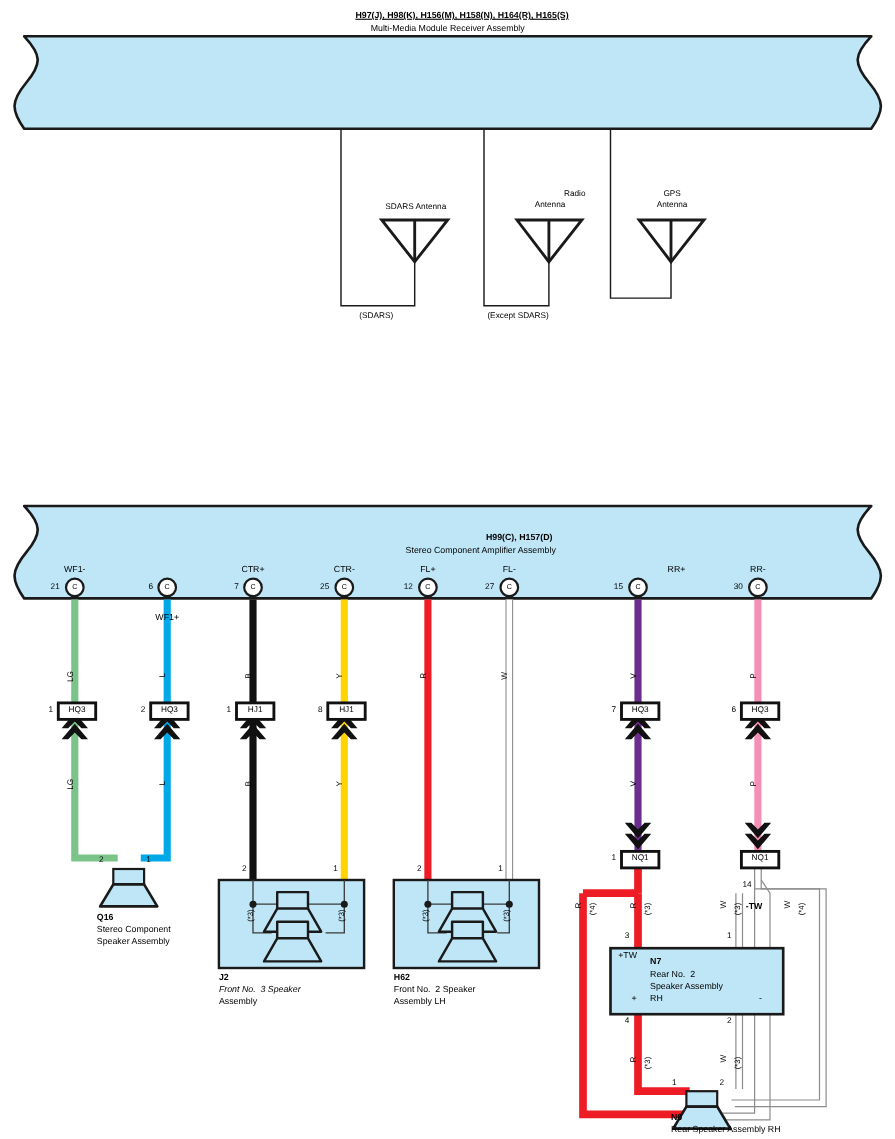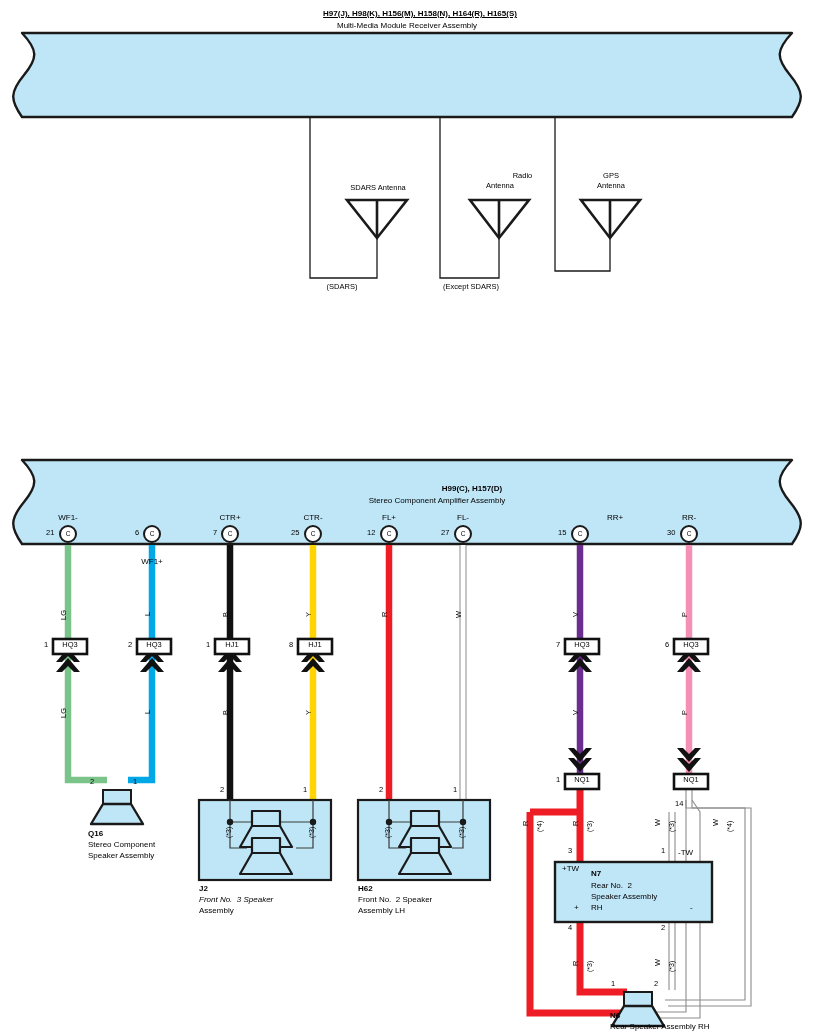--- a/index.html
+++ b/index.html
@@ -368,21 +368,21 @@
   <div class="txt t7  vert" style="left:586px;top:972px;transform:rotate(-90deg);">(*3)</div>
   <div class="txt t75 vert" style="left:654px;top:966px;transform:rotate(-90deg);">W</div>
   <div class="txt t7  vert" style="left:668px;top:972px;transform:rotate(-90deg);">(*3)</div>
 
   <div class="txt t75" style="left:568px;top:847px;">3</div>
   <div class="txt t75" style="left:661px;top:847px;">1</div>
   <div class="txt t75" style="left:568px;top:924px;">4</div>
   <div class="txt t75" style="left:661px;top:924px;">2</div>
 
   <div class="txt t8" style="left:562px;top:864px;">+TW</div>
-  <div class="txt t8" style="left:678px;top:848px;">-TW</div>
+  <div class="txt t8" style="left:678px;top:819px;font-weight:bold;">-TW</div>
   <div class="txt t8" style="left:574px;top:903px;">+</div>
   <div class="txt t8" style="left:690px;top:903px;">-</div>
 
   <div class="txt t8 t-bold" style="left:591px;top:869px;">N7</div>
   <div class="txt t8" style="left:591px;top:881px;">Rear No.  2</div>
   <div class="txt t8" style="left:591px;top:892px;">Speaker Assembly</div>
   <div class="txt t8" style="left:591px;top:903px;">RH</div>
 
   <div class="txt t75" style="left:611px;top:980px;">1</div>
   <div class="txt t75" style="left:654px;top:980px;">2</div>

